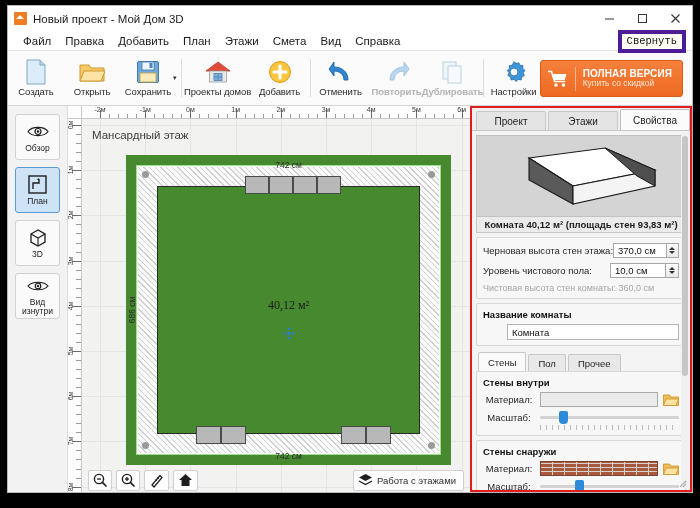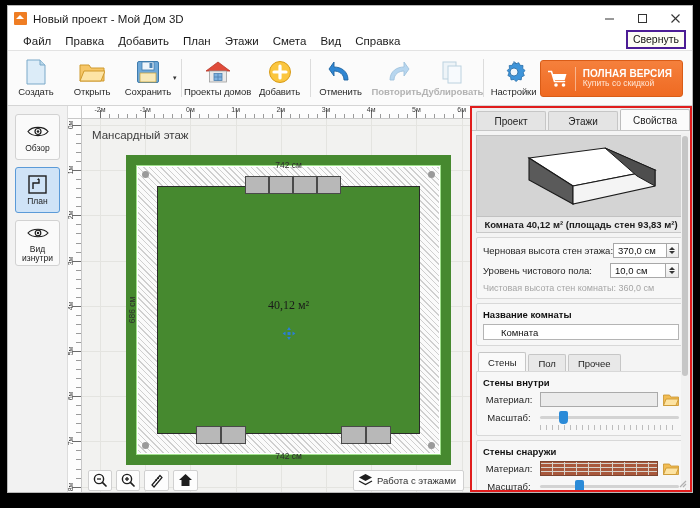--- a/index.html
+++ b/index.html
@@ -67,26 +67,27 @@
     width: 33px; height: 25px;
     display: flex; align-items: center; justify-content: center;
     font-size: 12px;
     color: #333;
   }
   .win-btn svg { display: block; }
   .tooltip {
     position: absolute;
     right: 6px; top: 24px;
     background: #fdfdf4;
-    border: 2px solid #4c1d95;
+    border: 4px solid #4c1d95;
     font-size: 10.5px;
     color: #111;
     padding: 1px 5px 2px 5px;
     white-space: nowrap;
     z-index: 40;
+    font-family: Liberation Mono, monospace;
   }
 
   
   .menubar {
     height: 20px;
     background: #ffffff;
     display: flex;
     align-items: center;
     padding-left: 8px;
     flex: none;
@@ -392,21 +393,21 @@
     align-items: center; justify-content: center;
     gap: 1px;
   }
   .caret-up { width:0;height:0;border-left:3px solid transparent;border-right:3px solid transparent;border-bottom:3px solid #333;}
   .caret-dn { width:0;height:0;border-left:3px solid transparent;border-right:3px solid transparent;border-top:3px solid #333;}
   .note { font-size: 9px; color: #a5a5a5; margin-top: 1px; }
   .grp-title { font-size: 9.5px; font-weight: bold; color: #111; margin-bottom: 4px; }
   .txtinput {
     height: 16px; background: #fff; border: 1px solid #b4b4b4;
     font-size: 9.5px; color: #111;
-    display: flex; align-items: center; padding-left: 17px;
+    display: flex; align-items: center; padding-left: 4px; margin-left: 24px;
   }
   .subtabs { display: flex; gap: 2px; margin-top: 6px; padding-left: 2px; align-items: flex-end;}
   .subtab {
     height: 17px; padding: 0 9px;
     background: #e8e8e8; border: 1px solid #c6c6c6; border-bottom: none;
     border-radius: 2px 2px 0 0;
     font-size: 9.5px; color: #1e1e1e;
     display: flex; align-items: center;
   }
   .subtab.active { background: #fafafa; height: 19px; }
@@ -644,20 +645,29 @@
         </div>
         <div class="nav-btn active">
           <div class="nav-ico">
             <svg width="19" height="19" viewBox="0 0 19 19">
               <rect x="1" y="1" width="17" height="17" fill="none" stroke="#1e1e1e" stroke-width="1.4"></rect>
               <path d="M5 14 v-6 h6 v-3" fill="none" stroke="#1e1e1e" stroke-width="1.4"></path>
               <path d="M9 5 l3 0 -1.5 -2 Z" fill="#1e1e1e"></path>
             </svg>
           </div>
           <div class="nav-lbl">План</div>
+        </div>
+        <div class="nav-btn">
+          <div class="nav-ico">
+            <svg width="20" height="20" viewBox="0 0 20 20">
+              <path d="M3 6 L10 2 L17 6 L17 14 L10 18 L3 14 Z" fill="none" stroke="#1e1e1e" stroke-width="1.3"></path>
+              <path d="M3 6 L10 10 L17 6 M10 10 L10 18" fill="none" stroke="#1e1e1e" stroke-width="1.1"></path>
+            </svg>
+          </div>
+          <div class="nav-lbl">3D</div>
         </div>
         <div class="nav-btn">
           <div class="nav-ico">
             <svg width="22" height="12" viewBox="0 0 22 12">
               <path d="M1 6 C5 1 17 1 21 6 C17 11 5 11 1 6 Z" fill="none" stroke="#1e1e1e" stroke-width="1.2"></path>
               <circle cx="11" cy="6" r="2.8" fill="none" stroke="#1e1e1e" stroke-width="1.2"></circle>
               <circle cx="11" cy="6" r="1.2" fill="#1e1e1e"></circle>
             </svg>
           </div>
           <div class="nav-lbl">Вид

